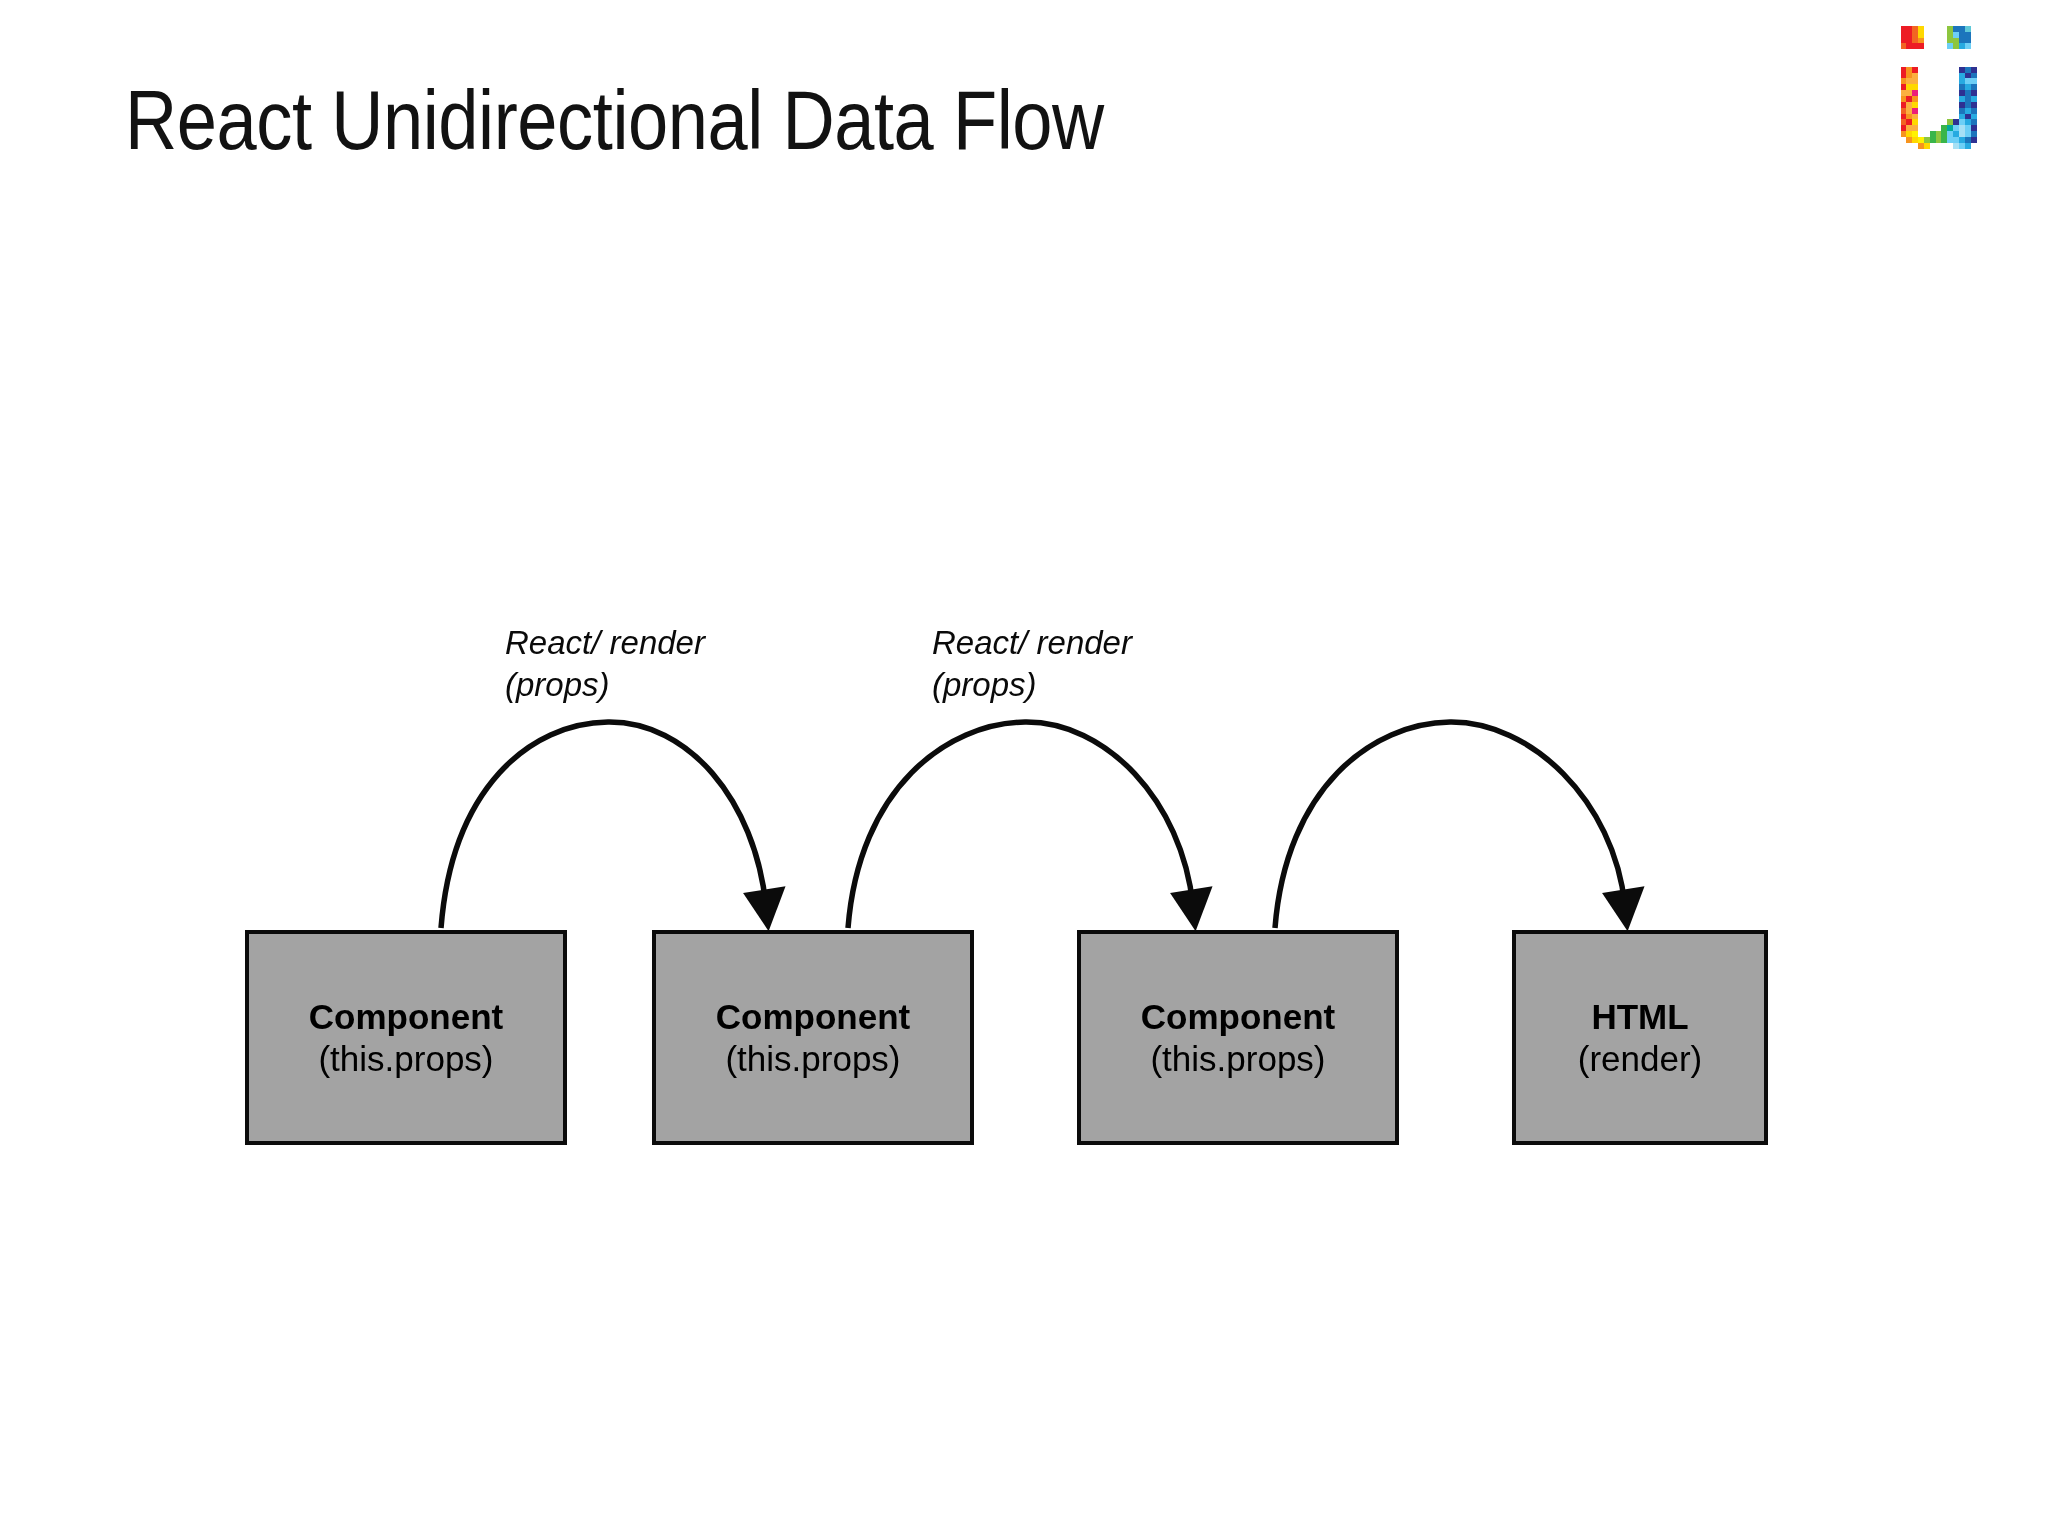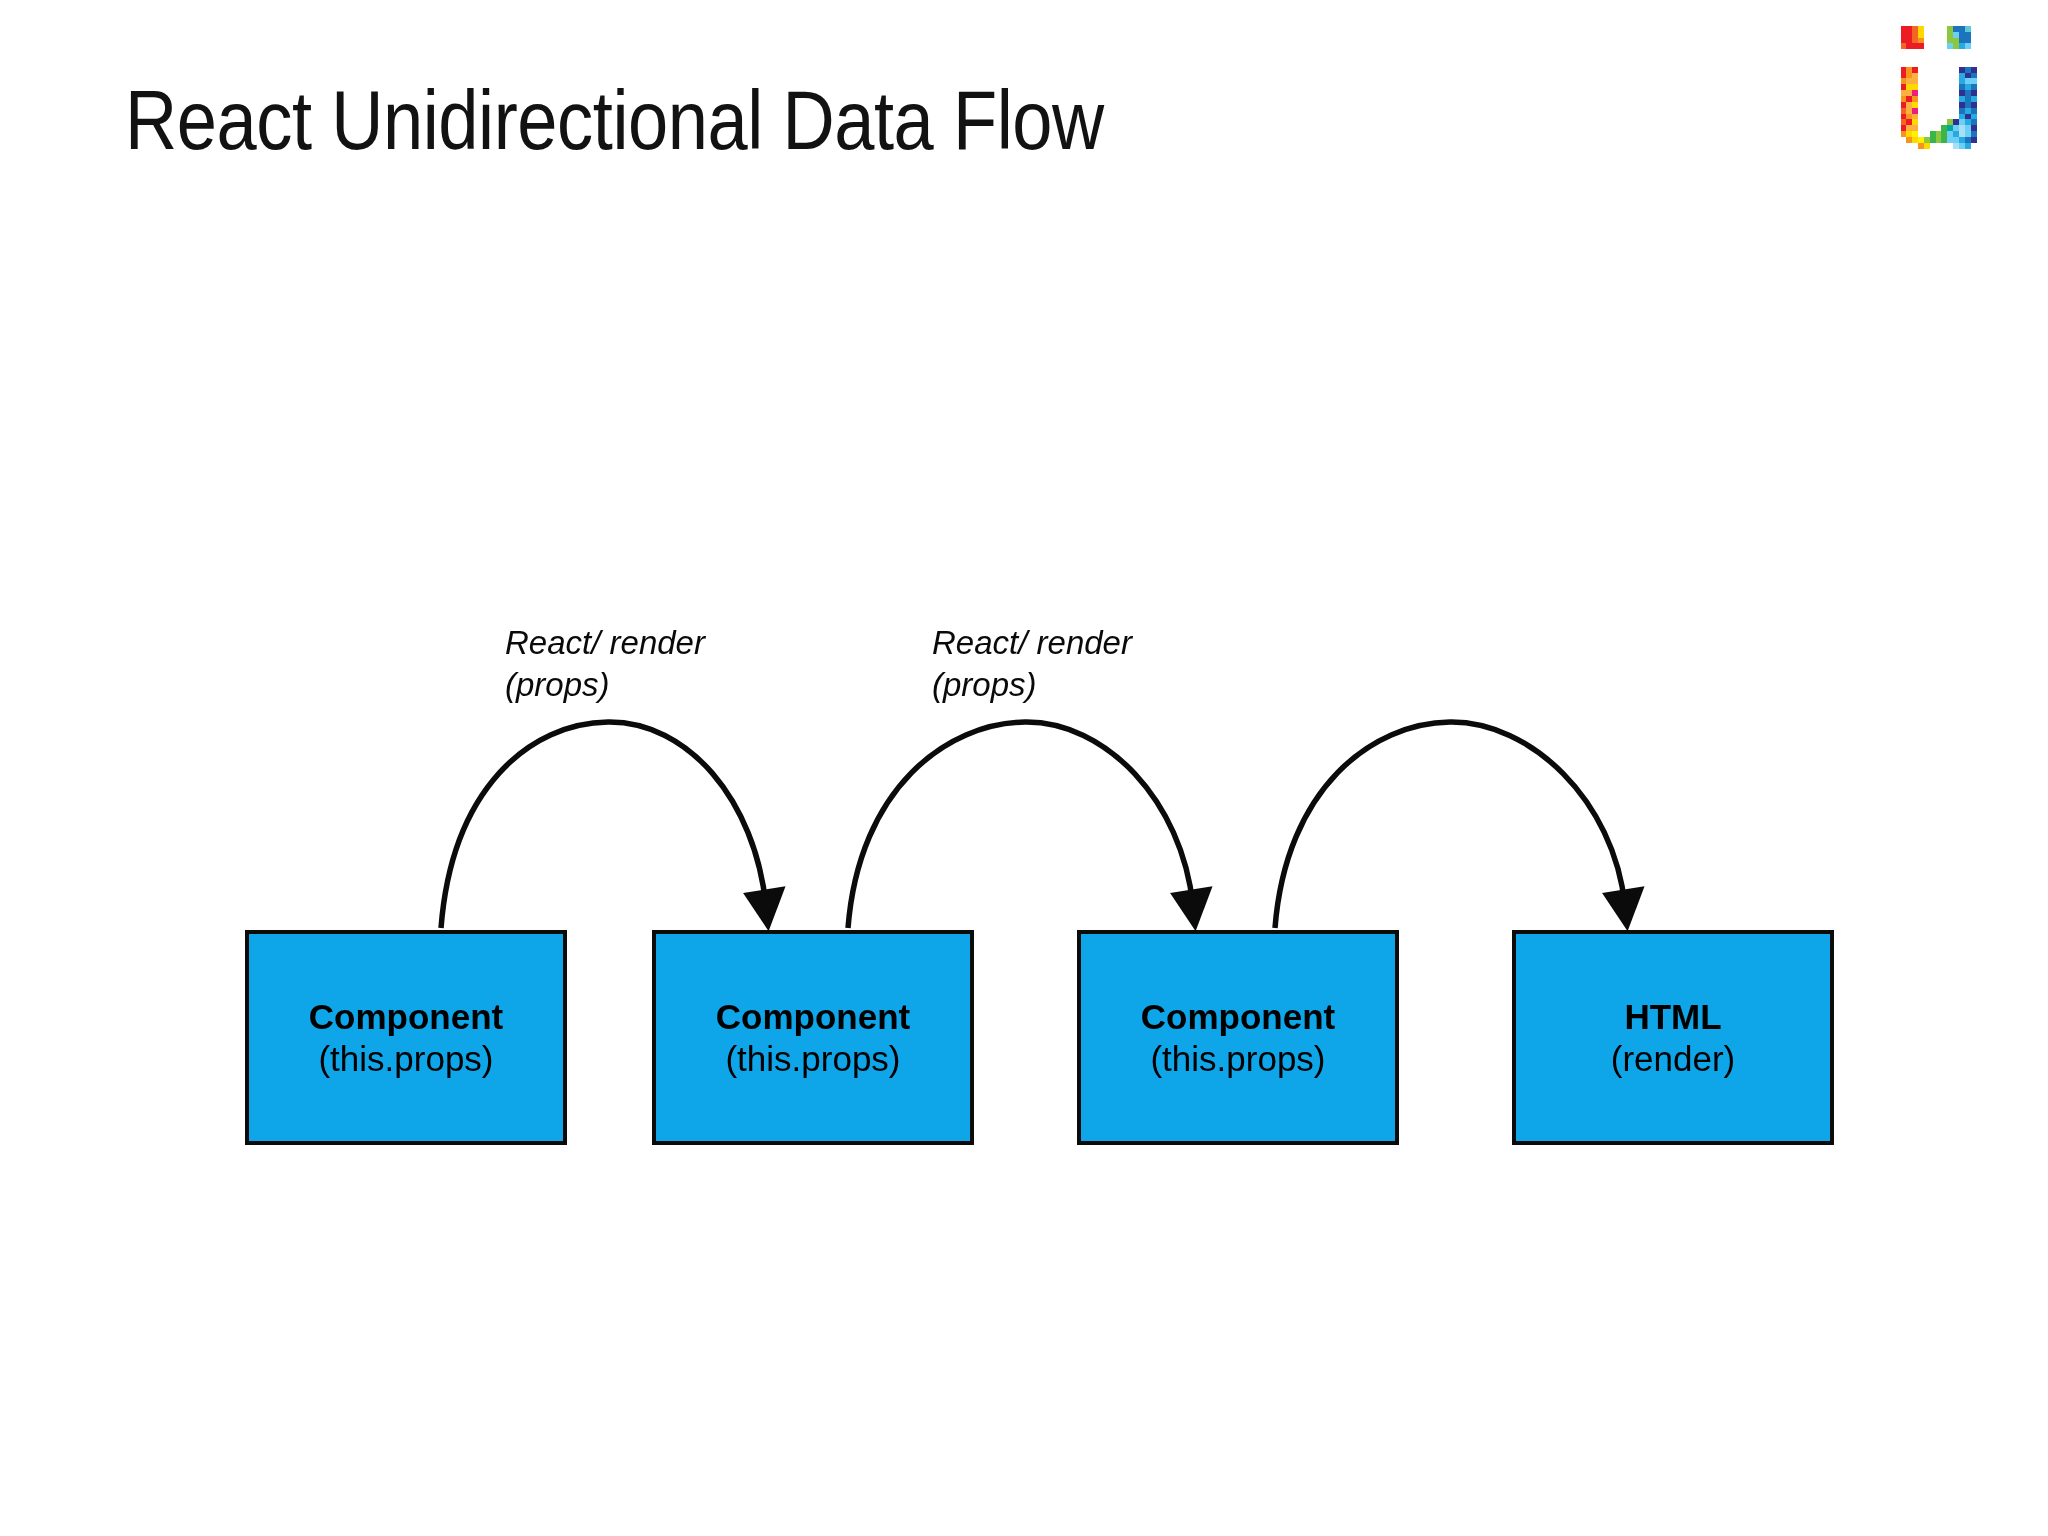--- a/index.html
+++ b/index.html
@@ -63,21 +63,21 @@
     top: 0;
     width: 2048px;
     height: 1536px;
     pointer-events: none;
   }
 
   .node-box {
     position: absolute;
     box-sizing: border-box;
     border: 4px solid #0b0b0b;
-    background: #0ea5e9;
+    background: #a3a3a3;
     display: flex;
     flex-direction: column;
     align-items: center;
     justify-content: center;
   }
   .node-title {
     font-family: "Liberation Sans", sans-serif;
     font-size: 35px;
     font-weight: bold;
     line-height: 1.18;
@@ -263,19 +263,19 @@
     <div class="node-box" style="left:652px; top:930px; width:322px; height:215px;">
       <div class="node-title">Component</div>
       <div class="node-sub">(this.props)</div>
     </div>
 
     <div class="node-box" style="left:1077px; top:930px; width:322px; height:215px;">
       <div class="node-title">Component</div>
       <div class="node-sub">(this.props)</div>
     </div>
 
-    <div class="node-box" style="left:1512px; top:930px; width:322px; height:215px;">
+    <div class="node-box" style="left:1512px; top:930px; width:256px; height:215px;">
       <div class="node-title">HTML</div>
       <div class="node-sub">(render)</div>
     </div>
 
   </div>
 </div>
 
 </body></html>

